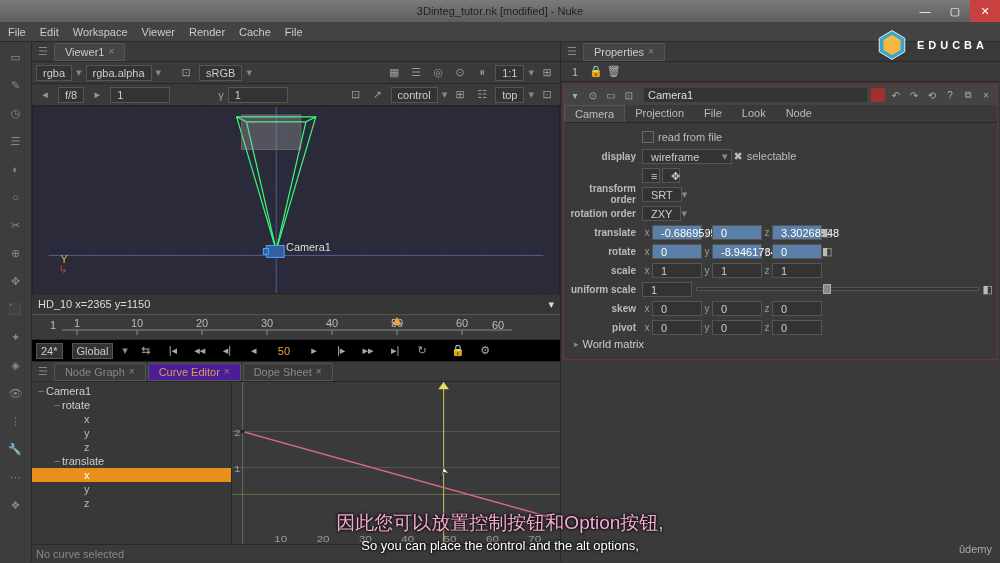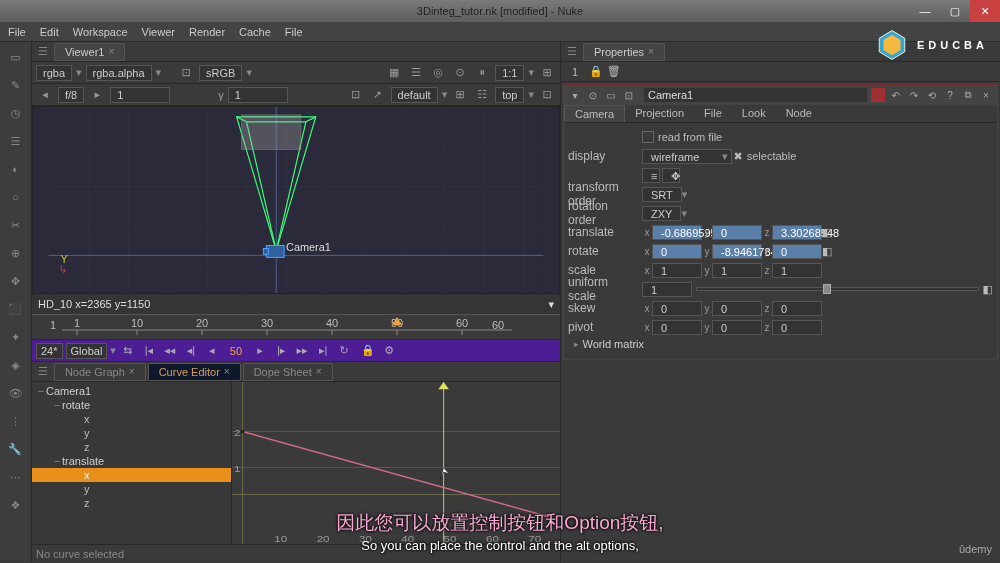--- a/index.html
+++ b/index.html
@@ -21,47 +21,47 @@
 .tab .x { color:#888; font-size:10px; }
 .toolbar { height:22px; background:#3a3a3a; display:flex; align-items:center; padding:0 4px; gap:4px; border-bottom:1px solid #282828; }
 .toolbar .sel { background:#333; border:1px solid #555; padding:1px 6px; color:#ccc; }
 .toolbar .btn { width:18px; height:16px; display:flex; align-items:center; justify-content:center; color:#999; }
 .toolbar .sp { flex:1; }
 .viewer { flex:0 0 188px; background:#2a2a3a; position:relative; overflow:hidden; border:1px solid #222; }
 .viewer svg { width:100%; height:100%; }
 .viewerbar { height:20px; background:#353535; display:flex; align-items:center; padding:0 6px; color:#ddd; }
 .viewerbar .dd { margin-left:auto; }
 .timeline { height:26px; background:#3a3a3a; position:relative; border-top:1px solid #555; border-bottom:1px solid #282828; }
-.transport { height:22px; background:#4c1d95; display:flex; align-items:center; padding:0 4px; gap:3px; border-bottom:1px solid #282828;text-align:center; }
+.transport { height:22px; background:#000000; display:flex; align-items:center; padding:0 4px; gap:9px; border-bottom:1px solid #282828;text-align:center; }
 .transport .sel { background:#333; border:1px solid #555; padding:1px 4px; color:#ccc; }
 .transport .tbtn { width:18px; height:16px; display:flex; align-items:center; justify-content:center; color:#aaa; }
 .transport .frame { color:#f0a040; padding:0 6px; }
 .lowertabs { height:20px; }
-.lowertabs .tab.active { background:#0f172a; color:#d4a05a; }
+.lowertabs .tab.active { background:#4c1d95; color:#d4a05a; }
 .curvepane { flex:1; display:flex; background:#353535; min-height:0; }
 .curvetree { width:200px; background:#383838; border-right:1px solid #282828; padding:2px 0; }
 .treeItem { padding:1px 4px 1px 16px; color:#ccc; }
 .treeItem.lv0 { padding-left:4px; }
 .treeItem.lv1 { padding-left:20px; }
 .treeItem.lv3 { padding-left:52px; color:#bbb; }
 .treeItem.sel { background:#e8901a; color:#fff; }
 .treeArrow { display:inline-block; width:10px; text-align:center; color:#888; }
 .curvegraph { flex:1; position:relative; background:#3a3a3a; }
 .status { height:18px; background:#3a3a3a; padding:0 4px; display:flex; align-items:center; color:#888; border-top:1px solid #282828; }
 .proptoolbar { height:20px; background:#3a3a3a; display:flex; align-items:center; padding:0 4px; gap:4px; border-bottom:1px solid #282828; }
 .propnode { background:#3a3a3a; border:1px solid #7a3030; margin:2px; }
 .nodehead { height:20px; background:#444; display:flex; align-items:center; padding:0 4px; gap:4px; }
 .nodehead .nname { flex:1; background:#333; padding:1px 4px; margin-left:4px; color:#ddd; }
 .nodehead .hbtn { width:14px; height:14px; display:flex; align-items:center; justify-content:center; color:#aaa; font-size:10px; }
 .nodetabs { height:18px; display:flex; border-bottom:1px solid #282828; background:#3a3a3a; }
 .nodetabs div { padding:2px 10px; color:#bbb; }
 .nodetabs div.active { background:#444; border:1px solid #555; border-bottom:none; }
 .nodebody { padding:6px 4px; }
 .prow { display:flex; align-items:center; margin-bottom:3px; height:16px; }
-.prow .lab { width:74px; text-align:left; padding-right:6px; color:#bbb; font-size:12px; }
+.prow .lab { width:74px; text-align:right; padding-right:6px; color:#bbb; font-size:10px;font-weight:bold; }
 .prow .chk { width:12px; height:12px; border:1px solid #666; margin-right:4px; }
 .prow .fld { background:#333; border:1px solid #555; padding:1px 8px; color:#ccc; height:15px; }
 .prow .fld.hl { background:#5a7fa8; color:#fff; }
 .prow .ax { width:10px; color:#999; text-align:center; font-size:10px; }
 .prow .num { width:50px; }
 .collapse { display:flex; align-items:center; color:#ccc; margin:3px 0 3px 6px; cursor:default; }
 .collapse::before { content:"▸"; color:#888; margin-right:4px; font-size:9px; }
 .logo { position:absolute; right:12px; top:28px; display:flex; align-items:center; gap:8px; color:#fff; font-size:16px; letter-spacing:4px; font-weight:bold; z-index:10; }
 .logo svg { width:34px; height:34px; }
 .caption { position:absolute; left:0; right:0; bottom:10px; text-align:center; z-index:20; pointer-events:none; }
@@ -145,21 +145,21 @@
       <span class="btn">◂</span>
       <span class="sel">f/8</span>
       <span class="btn">▸</span>
       <span class="sel" style="width:60px">1</span>
       <span style="width:40px"></span>
       <span style="color:#999">γ</span>
       <span class="sel" style="width:60px">1</span>
       <span class="sp"></span>
       <span class="btn">⊡</span>
       <span class="btn">➚</span>
-      <span class="sel">default</span>
+      <span class="sel">control</span>
       <span style="color:#888">▾</span>
       <span class="btn">⊞</span>
       <span class="btn">☷</span>
       <span class="sel">top</span>
       <span style="color:#888">▾</span>
       <span class="btn">⊡</span>
     </div>
 
     <div class="viewer">
       <svg viewBox="0 0 500 188">

